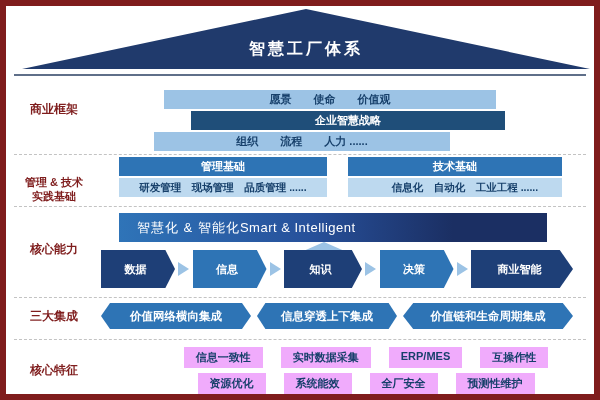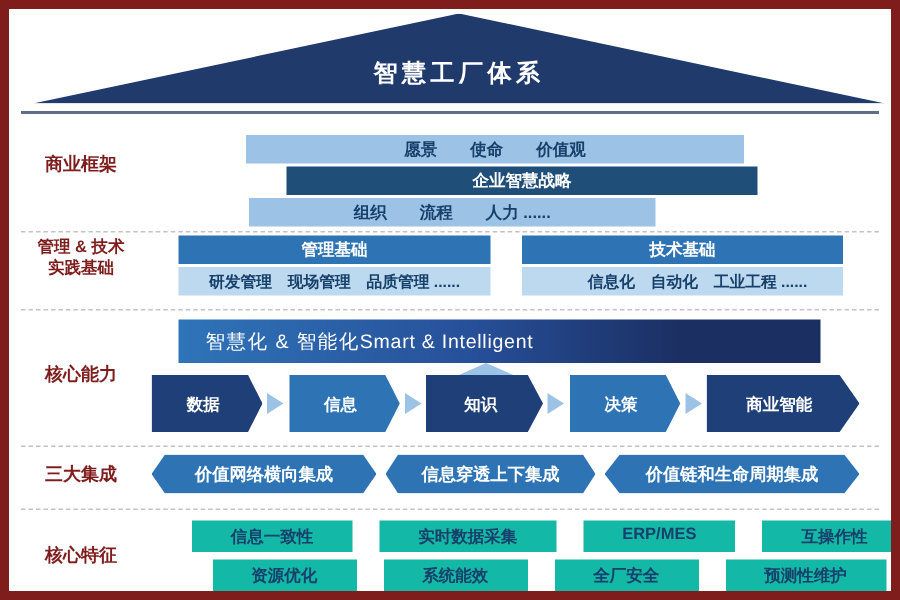--- a/index.html
+++ b/index.html
@@ -56,50 +56,50 @@
   .hexrow { position:absolute; left:95px; top:297px; width:472px; height:37px;
     display:flex; justify-content:space-between; }
   .hex { height:26px; background:#2e74b5; color:#fff; font-weight:bold; font-size:11.5px;
     display:flex; align-items:center; justify-content:center;
     clip-path:polygon(6% 0, 94% 0, 100% 50%, 94% 100%, 6% 100%, 0 50%); }
   .hx1 { width:150px; } .hx2 { width:140px; } .hx3 { width:170px; }
 
   
   .featrow { position:absolute; left:160px; width:400px; display:flex;
     justify-content:center; gap:18px; }
-  .feat { background:#14b8a6; color:#17406b; font-weight:bold; font-size:11px;
-    padding:3px 26px; white-space:nowrap; }
+  .feat { background:#f0abfc; color:#17406b; font-weight:bold; font-size:11px;
+    padding:3px 12px; white-space:nowrap; }
 </style>
 </head>
 <body>
 
 <div class="canvas">
 
   <div class="roof">
     <div class="roof-title">智慧工厂体系</div>
   </div>
   <div class="topline"></div>
 
   <div class="dash" style="top:148px"></div>
   <div class="dash" style="top:200px"></div>
   <div class="dash" style="top:291px"></div>
   <div class="dash" style="top:333px"></div>
 
   <div class="rowlabel" style="top:96px">商业框架</div>
-  <div class="rowlabel small" style="top:152px">
+  <div class="rowlabel small" style="top:169px">
     <div>管理 &amp; 技术</div>
     <div>实践基础</div>
   </div>
   <div class="rowlabel" style="top:236px">核心能力</div>
   <div class="rowlabel" style="top:303px">三大集成</div>
   <div class="rowlabel" style="top:357px">核心特征</div>
 
   <div class="bar light" style="left:158px; top:84px;  width:332px; height:19px;">愿景　　使命　　价值观</div>
   <div class="bar navy" style="left:168px; top:105px; width:314px; height:19px;margin-left:17px;">企业智慧战略</div>
-  <div class="bar light" style="left:160px; top:126px; width:271px; height:19px;">组织　　流程　　人力 ......</div>
+  <div class="bar light" style="left:148px; top:126px; width:296px; height:19px;">组织　　流程　　人力 ......</div>
 
   <div class="bar hdr" style="left:113px; top:151px; width:208px; height:19px;">管理基础</div>
   <div class="bar body" style="left:113px; top:172px; width:208px; height:19px;">研发管理　现场管理　品质管理 ......</div>
   <div class="bar hdr" style="left:342px; top:151px; width:214px; height:19px;">技术基础</div>
   <div class="bar body" style="left:342px; top:172px; width:214px; height:19px;padding-left:20px;">信息化　自动化　工业工程 ......</div>
 
   <div class="cap-banner">
     <span class="cap-cn">智慧化 &amp; 智能化</span>
     <span class="cap-en">Smart &amp; Intelligent</span>
   </div>

